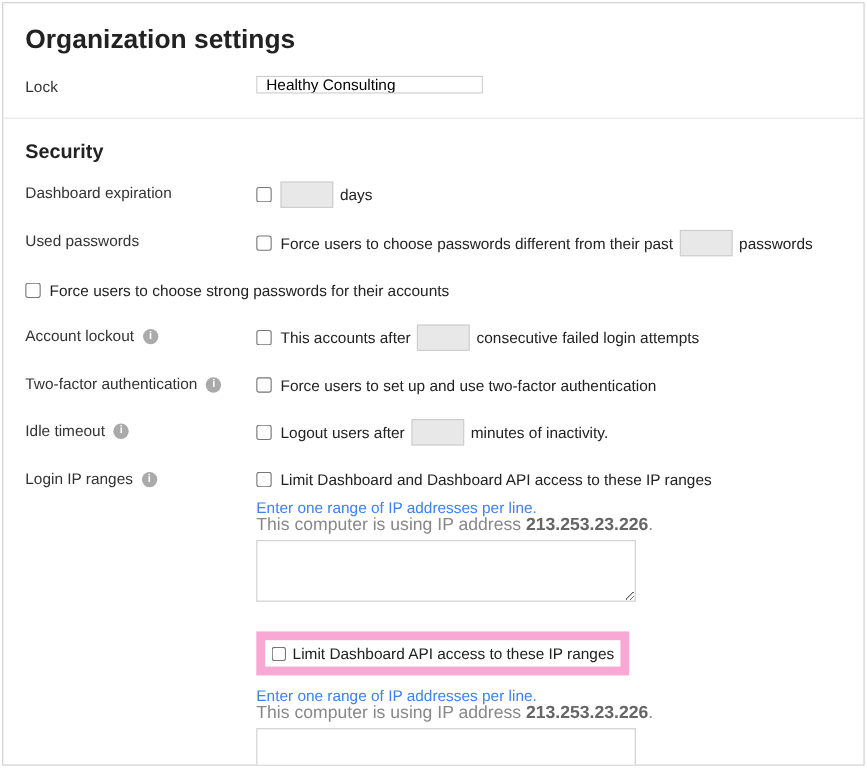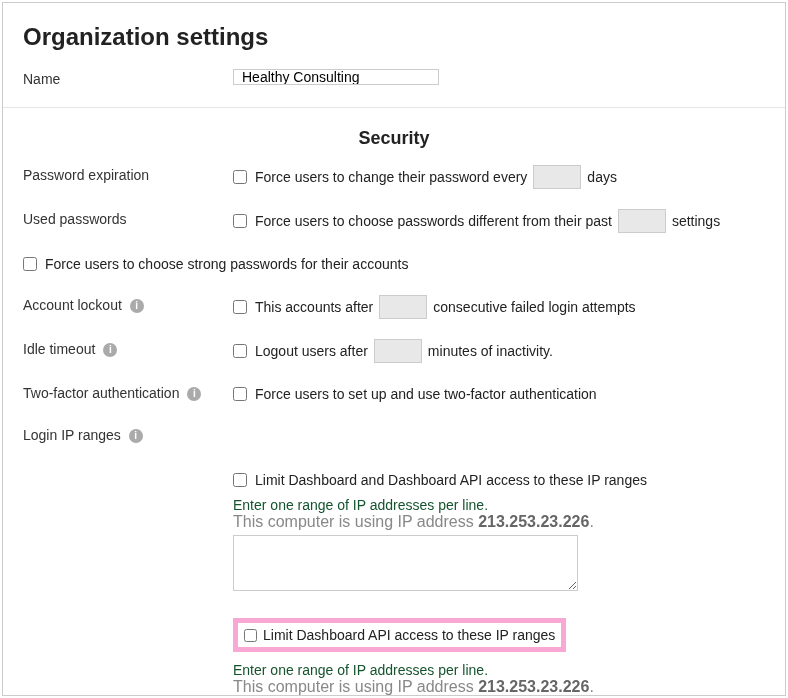--- a/index.html
+++ b/index.html
@@ -29,21 +29,20 @@
       font-size: 24px;
       font-weight: 700;
       color: #222;
       margin-bottom: 18px;
     }
     .section-title {
       font-size: 18px;
       font-weight: 700;
       color: #222;
       margin-bottom: 16px;
-      text-align: center;
     }
     .divider {
       border: none;
       border-top: 1px solid #e5e5e5;
       margin: 0;
     }
     .section-body {
       padding: 20px 20px 0 20px;
     }
     .row {
@@ -101,25 +100,24 @@
       font-weight: 700;
       align-items: center;
       justify-content: center;
       margin-left: 4px;
       font-style: normal;
       vertical-align: middle;
       line-height: 1;
     }
     .ip-section .checkbox-line {
       margin-bottom: 4px;
-      margin-top: 44px;
     }
     .ip-instruction {
       font-size: 14px;
-      color: #14532d;
+      color: #3b82f6;
       margin-top: 6px;
     }
     .ip-hint {
       font-size: 16px;
       color: #888;
       margin-bottom: 4px;
     }
     .ip-hint .ip-bold {
       font-weight: 700;
       color: #666;
@@ -127,72 +125,71 @@
     .ip-textarea {
       width: 345px;
       height: 56px;
       border: 1px solid #ccc;
       resize: both;
       padding: 4px;
       font-family: inherit;
       font-size: 13px;
     }
     .highlighted-box {
-      border: 5px solid #f9a8d4;
+      border: 8px solid #f9a8d4;
       padding: 4px 6px;
       display: inline-flex;
       align-items: center;
       gap: 6px;
       margin-top: 12px;
       margin-bottom: 4px;
     }
     .inner-block {
       margin-bottom: 12px;
     }
   </style>
 </head>
 <body>
 
 <div class="container">
 
   <div class="section-header">
     <h1 class="page-title">Organization settings</h1>
     <div class="row" style="margin-bottom:4px;">
-      <div class="row-label">Name</div>
+      <div class="row-label">Lock</div>
       <div class="row-content">
         <input type="text" class="name-input" value="Healthy Consulting" style="">
       </div>
     </div>
   </div>
 
   <hr class="divider">
 
   <div class="section-body">
     <h2 class="section-title">Security</h2>
 
     <div class="row">
-      <div class="row-label">Password expiration</div>
-      <div class="row-content">
-        <div class="checkbox-line">
-          <input type="checkbox" style="">
-          <span>Force users to change their password every</span>
+      <div class="row-label">Dashboard expiration</div>
+      <div class="row-content">
+        <div class="checkbox-line">
+          <input type="checkbox" style="">
           <input type="text" class="small-num-input" value="" style="">
           <span>days</span>
         </div>
       </div>
     </div>
 
     <div class="row">
       <div class="row-label">Used passwords</div>
       <div class="row-content">
         <div class="checkbox-line">
           <input type="checkbox" style="">
           <span>Force users to choose passwords different from their past</span>
           <input type="text" class="small-num-input" value="" style="">
-          <span>settings</span>
+          <span>passwords</span>
         </div>
       </div>
     </div>
 
     <div class="row">
       <div class="row-content">
         <div class="checkbox-line">
           <input type="checkbox" style="">
           <span>Force users to choose strong passwords for their accounts</span>
         </div>
@@ -209,42 +206,42 @@
           <input type="checkbox" style="">
           <span>This accounts after</span>
           <input type="text" class="small-num-input" value="" style="">
           <span>consecutive failed login attempts</span>
         </div>
       </div>
     </div>
 
     <div class="row">
       <div class="row-label">
+        <span>Two-factor authentication</span>
+        <span class="info-icon">i</span>
+      </div>
+      <div class="row-content">
+        <div class="checkbox-line">
+          <input type="checkbox" style="">
+          <span>Force users to set up and use two-factor authentication</span>
+        </div>
+      </div>
+    </div>
+
+    <div class="row">
+      <div class="row-label">
         <span>Idle timeout</span>
         <span class="info-icon">i</span>
       </div>
       <div class="row-content">
         <div class="checkbox-line">
           <input type="checkbox" style="">
           <span>Logout users after</span>
           <input type="text" class="small-num-input" value="" style="">
           <span>minutes of inactivity.</span>
-        </div>
-      </div>
-    </div>
-
-    <div class="row">
-      <div class="row-label">
-        <span>Two-factor authentication</span>
-        <span class="info-icon">i</span>
-      </div>
-      <div class="row-content">
-        <div class="checkbox-line">
-          <input type="checkbox" style="">
-          <span>Force users to set up and use two-factor authentication</span>
         </div>
       </div>
     </div>
 
     <div class="row ip-section" style="margin-bottom:0;">
       <div class="row-label">
         <span>Login IP ranges</span>
         <span class="info-icon">i</span>
       </div>
       <div class="row-content">

